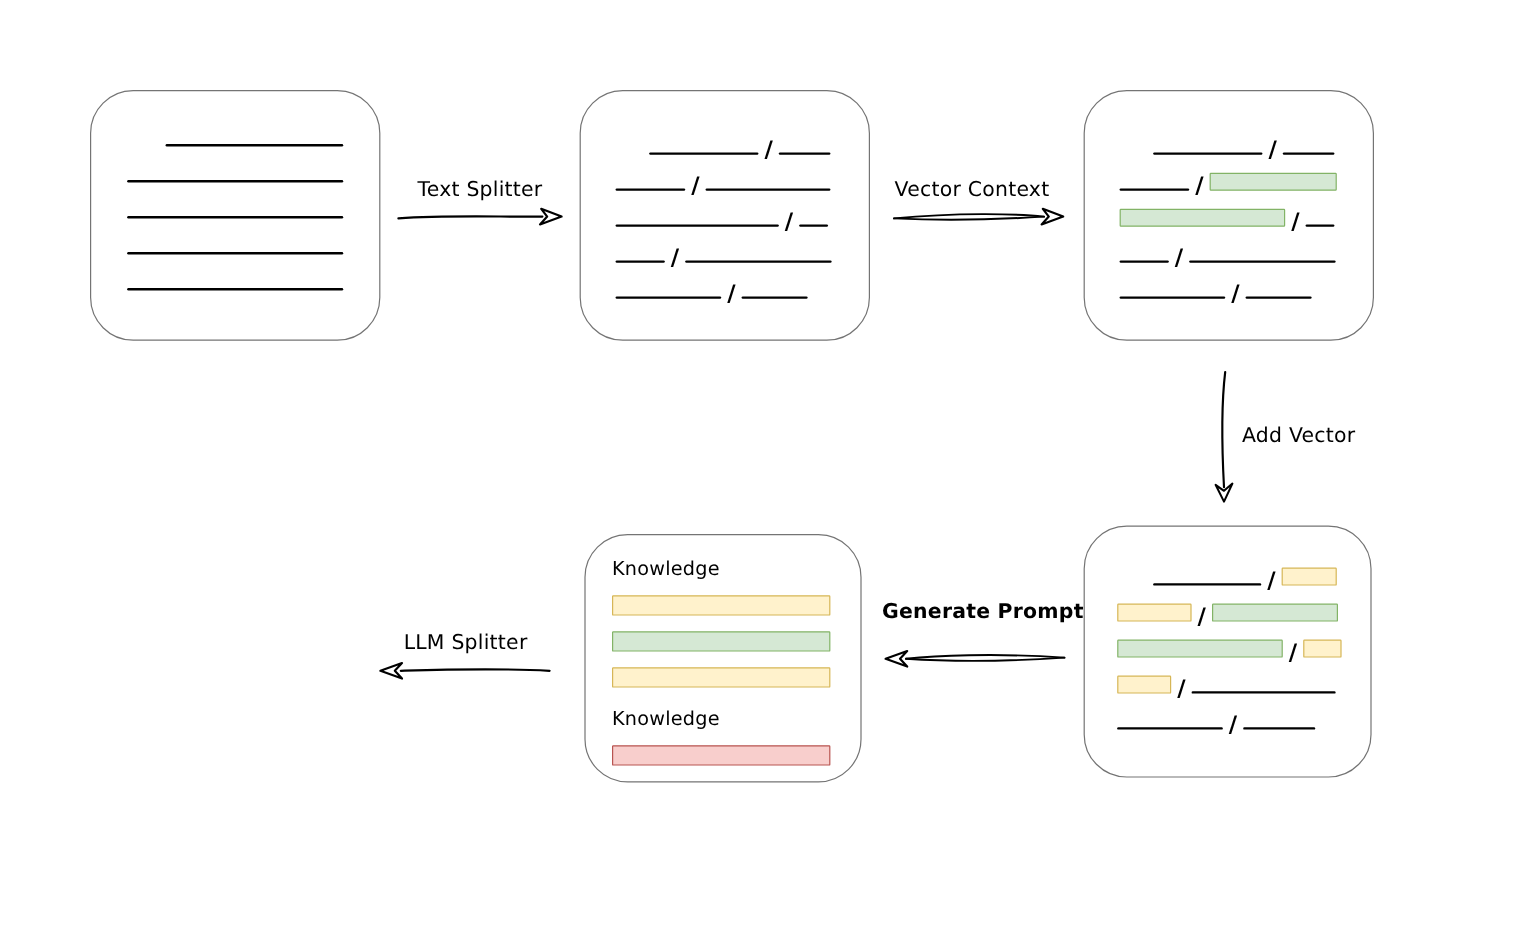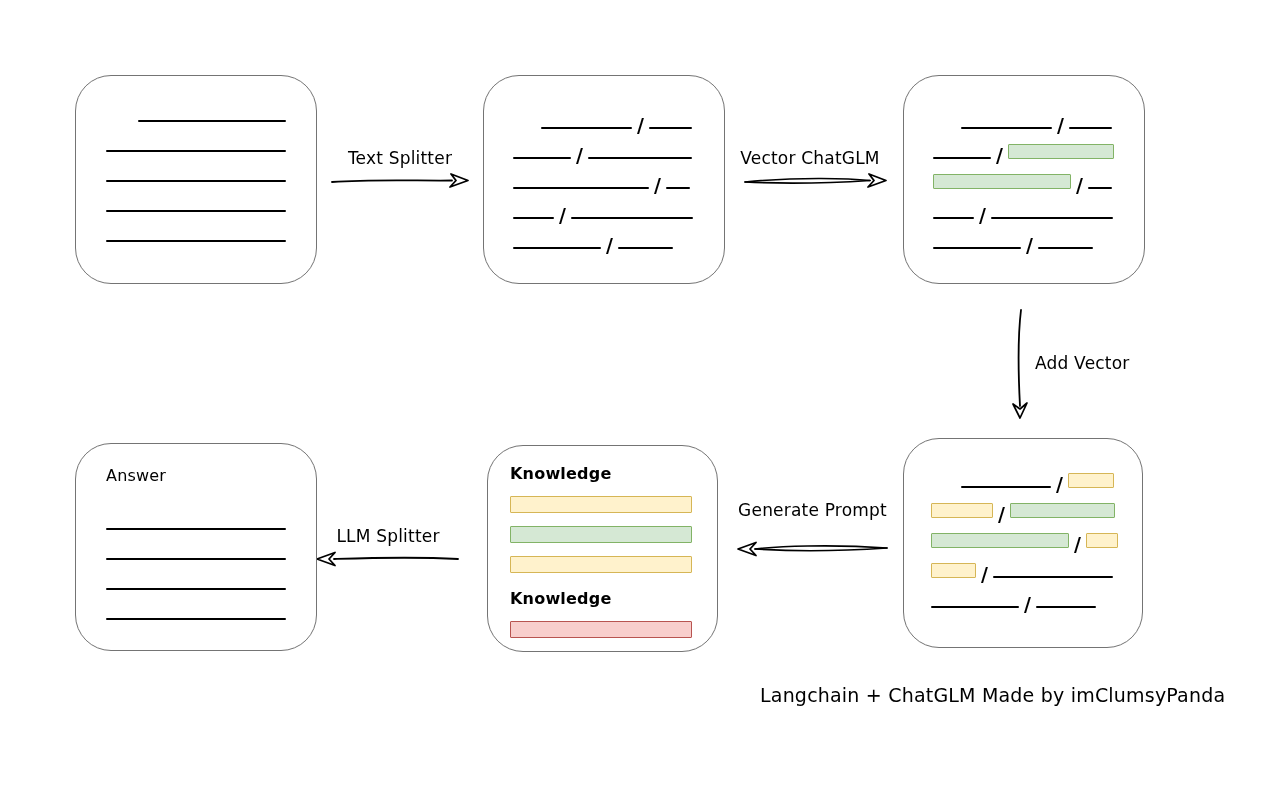--- a/index.html
+++ b/index.html
@@ -16,21 +16,21 @@
   .bar-yellow{background:var(--yellow-fill);border:1.6px solid var(--yellow-stroke);}
   .bar-red{background:var(--red-fill);border:1.6px solid var(--red-stroke);}
   .wide{width:182px;height:17px;margin-left:0;}
 
   .arrow-label{position:absolute;font-size:17px;text-align:center;white-space:nowrap;letter-spacing:.2px;}
   .arrow-svg{position:absolute;overflow:visible;}
   .inner-label{font-size:16px;letter-spacing:.2px;}
   .caption{position:absolute;font-size:19px;text-align:center;white-space:nowrap;letter-spacing:.2px;}
 
   
-  .prompt-body{padding:18px 0 0 22px;font-weight:bold;}
+  .prompt-body{padding:18px 0 0 22px;}
   .prompt-body .inner-label{display:block;}
   .bars-stack .bar{margin-top:13px;}
 </style>
 </head>
 <body>
 
 <div class="canvas">
 
   <div class="box" style="left:75px;top:75px;width:242px;height:209px;">
     <div class="rows" style="padding:16px 0 0 30px;">
@@ -81,21 +81,21 @@
           <div class="hline" style="width: 122px;"></div>
         </div>
         <div class="seg-row">
           <div class="hline" style="width: 88px;"></div>
           <span class="slash">/</span>
           <div class="hline" style="width: 55px;"></div>
         </div>
       </div>
   </div>
 
-  <div class="arrow-label" style="left:740px;top:148px;width:140px;">Vector ChatGLM</div>
+  <div class="arrow-label" style="left:740px;top:148px;width:140px;">Vector Context</div>
   <svg class="arrow-svg" style="left:742px;top:168px;" width="148" height="26">
     <path d="M3,14 C55,9 105,10 128,12.5" fill="none" stroke="#000" stroke-width="1.6" stroke-linecap="round"></path>
     <path d="M3,14 C55,16.5 105,14 128,12.5" fill="none" stroke="#000" stroke-width="1.6" stroke-linecap="round"></path>
     <path d="M127,6 L144,12.5 L126,19 L132,12.5 Z" fill="#fff" stroke="#000" stroke-width="1.8" stroke-linejoin="round"></path>
   </svg>
 
   <div class="box" style="left:903px;top:75px;width:242px;height:209px;">
     <div class="rows" style="padding:23px 0 0 29px;">
         <div class="seg-row" style="padding-left: 28px;">
           <div class="hline" style="width: 91px;"></div>
@@ -154,21 +154,21 @@
           <div class="hline" style="width: 120px;"></div>
         </div>
         <div class="seg-row">
           <div class="hline" style="width: 88px;"></div>
           <span class="slash">/</span>
           <div class="hline" style="width: 60px;"></div>
         </div>
       </div>
   </div>
 
-  <div class="arrow-label" style="left:735px;top:500px;width:155px;">Generate Prompt</div>
+  <div class="arrow-label" style="left:735px;top:500px;width:155px;font-weight:bold;">Generate Prompt</div>
   <svg class="arrow-svg" style="left:733px;top:536px;" width="157" height="26">
     <path d="M154,12 C95,8 45,10.5 22,13" fill="none" stroke="#000" stroke-width="1.6" stroke-linecap="round"></path>
     <path d="M154,12 C95,16 45,14.5 22,13" fill="none" stroke="#000" stroke-width="1.6" stroke-linecap="round"></path>
     <path d="M23,6.5 L5,13 L23,19.5 L17,13 Z" fill="#fff" stroke="#000" stroke-width="1.8" stroke-linejoin="round"></path>
   </svg>
 
   <div class="box" style="left:487px;top:445px;width:231px;height:207px;">
     <div class="prompt-body">
       <span class="inner-label">Knowledge</span>
       <div class="bars-stack">
@@ -182,35 +182,15 @@
         </div>
     </div>
   </div>
 
   <div class="arrow-label" style="left:318px;top:526px;width:140px;">LLM Splitter</div>
   <svg class="arrow-svg" style="left:312px;top:546px;" width="148" height="26">
     <path d="M146,13 C100,10.5 55,12 22,13" fill="none" stroke="#000" stroke-width="1.8" stroke-linecap="round"></path>
     <path d="M23,6.5 L5,13 L23,19.5 L17,13 Z" fill="#fff" stroke="#000" stroke-width="1.8" stroke-linejoin="round"></path>
   </svg>
 
-  <div class="box" style="left:75px;top:443px;width:242px;height:208px;">
-    <div style="padding:22px 0 0 30px;">
-      <span class="inner-label">Answer</span>
-      <div class="rows" style="padding-top:15px;">
-          <div class="seg-row">
-            <div class="hline" style="width: 180px;"></div>
-          </div>
-          <div class="seg-row">
-            <div class="hline" style="width: 180px;"></div>
-          </div>
-          <div class="seg-row">
-            <div class="hline" style="width: 180px;"></div>
-          </div>
-          <div class="seg-row">
-            <div class="hline" style="width: 180px;"></div>
-          </div>
-        </div>
-    </div>
-  </div>
 
-  <div class="caption" style="left:760px;top:684px;width:440px;">Langchain + ChatGLM Made by imClumsyPanda</div>
 
 </div>
 
 </body></html>

